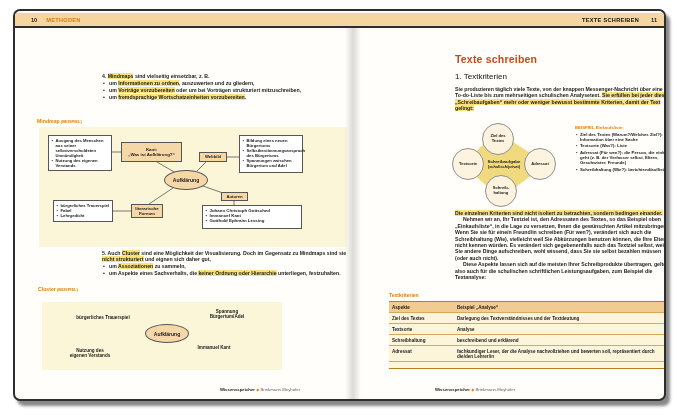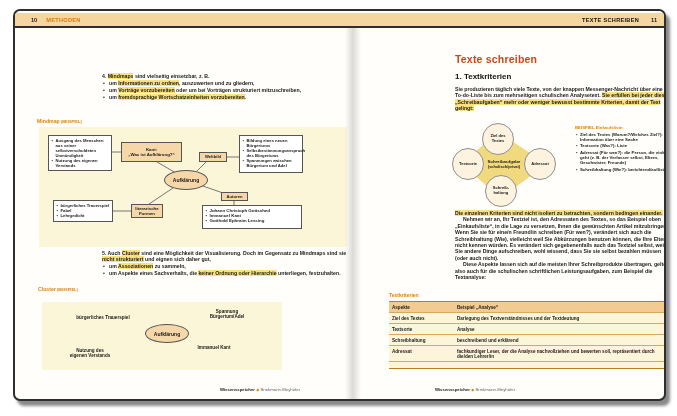--- a/index.html
+++ b/index.html
@@ -50,21 +50,21 @@
   #mm-autbox { left:163px; top:78px; width:100px; height:24px; font-size:4.4px; }
 
   .cl-item { position:absolute; font-size:4.6px; font-weight:bold; text-align:center; line-height:5.4px; }
   #cl-e { left:103px; top:22px; width:44px; height:19px; }
   #cl-1 { left:25px;  top:13px; width:72px; }
   #cl-2 { left:152px; top:7px;  width:66px; }
   #cl-3 { left:14px;  top:46px; width:68px; }
   #cl-4 { left:142px; top:43px; width:60px; }
 
   #rp-title { position:absolute; left:440px; top:42px; font-size:10.5px; font-weight:bold; color:#c5491a; letter-spacing:.2px; }
-  #rp-h2    { position:absolute; left:440px; top:61px; font-size:8px; font-weight:bold; color:#111;text-align:center; }
+  #rp-h2    { position:absolute; left:440px; top:61px; font-size:8px; font-weight:normal; color:#111;text-align:center; }
   #rp-intro { left:440px; top:75px; width:216px; }
 
   #diagram { position:absolute; left:436px; top:110px; width:120px; height:96px; }
   #diagram svg { position:absolute; inset:0; }
   .circle { position:absolute; width:32px; height:32px; border-radius:50%; background:#fdf3df; border:1px solid #8f8f8f;
             display:flex; align-items:center; justify-content:center; text-align:center;
             font-size:4.1px; font-weight:bold; line-height:4.7px; padding:2px; }
   #c-top { left:31px; top:2px; }  #c-left { left:1px; top:27px; }
   #c-right { left:73px; top:27px; } #c-bottom { left:34px; top:54px; }
   #d-label { position:absolute; left:23px; top:37.5px; width:60px; text-align:center; font-weight:bold;

